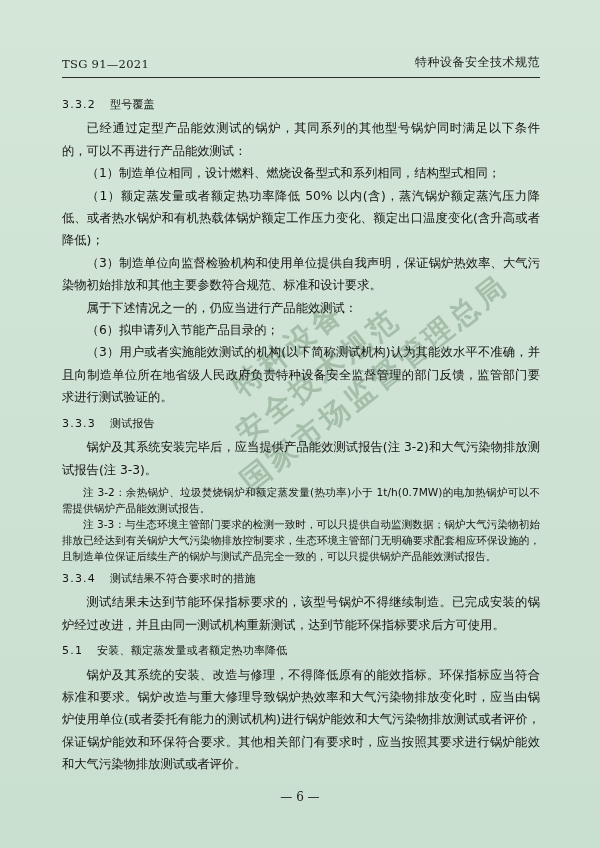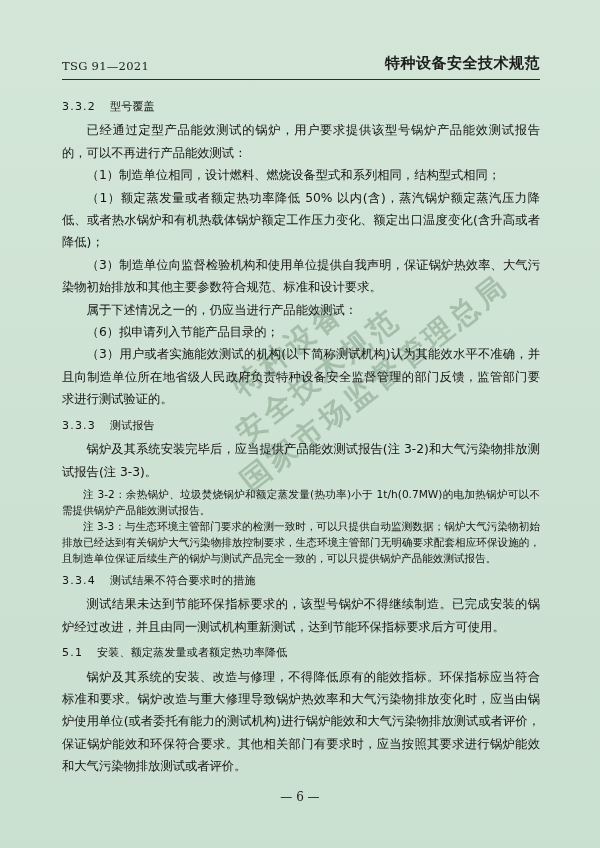--- a/index.html
+++ b/index.html
@@ -37,22 +37,22 @@
     color: #1d1d1d;
     padding-bottom: 6px;
     letter-spacing: 0.3px;
   }
   .header-left {
     font-family: "DejaVu Serif", "Liberation Serif", serif;
     font-size: 11.5px;
   }
   .header-right {
     font-family: "DejaVu Sans", sans-serif;
-    font-weight: bold;
-    font-size: 15px;
+    font-weight: normal;
+    font-size: 12px;
     letter-spacing: 0.5px;
   }
   .rule {
     border-bottom: 1.1px solid #2b2b2b;
     width: 100%;
   }
   .body-text {
     margin-top: 16px;
     font-family: "DejaVu Sans", "Liberation Sans", sans-serif;
     color: #141414;
@@ -136,21 +136,21 @@
       <div class="header-left">TSG 91—2021</div>
       <div class="header-right">特种设备安全技术规范</div>
     </div>
     <div class="rule"></div>
 
     <div class="body-text">
 
       <div class="sec-head">
         <span class="num">3.3.2</span><span class="ttl">型号覆盖</span>
       </div>
-      <p class="para">已经通过定型产品能效测试的锅炉，用户要求提供该型号锅炉产品能效测试报告的，可以不再进行产品能效测试：</p>
+      <p class="para">已经通过定型产品能效测试的锅炉，其同系列的其他型号锅炉同时满足以下条件的，可以不再进行产品能效测试：</p>
       <p class="para">（1）制造单位相同，设计燃料、燃烧设备型式和系列相同，结构型式相同；</p>
       <p class="para">（1）额定蒸发量或者额定热功率降低 50% 以内(含)，蒸汽锅炉额定蒸汽压力降低、或者热水锅炉和有机热载体锅炉额定工作压力变化、额定出口温度变化(含升高或者降低)；</p>
       <p class="para">（3）制造单位向监督检验机构和使用单位提供自我声明，保证锅炉热效率、大气污染物初始排放和其他主要参数符合规范、标准和设计要求。</p>
       <p class="para">属于下述情况之一的，仍应当进行产品能效测试：</p>
       <p class="para">（6）拟申请列入节能产品目录的；</p>
       <p class="para">（3）用户或者实施能效测试的机构(以下简称测试机构)认为其能效水平不准确，并且向制造单位所在地省级人民政府负责特种设备安全监督管理的部门反馈，监管部门要求进行测试验证的。</p>
 
       <div class="sec-head">
         <span class="num">3.3.3</span><span class="ttl">测试报告</span>
       </div>

